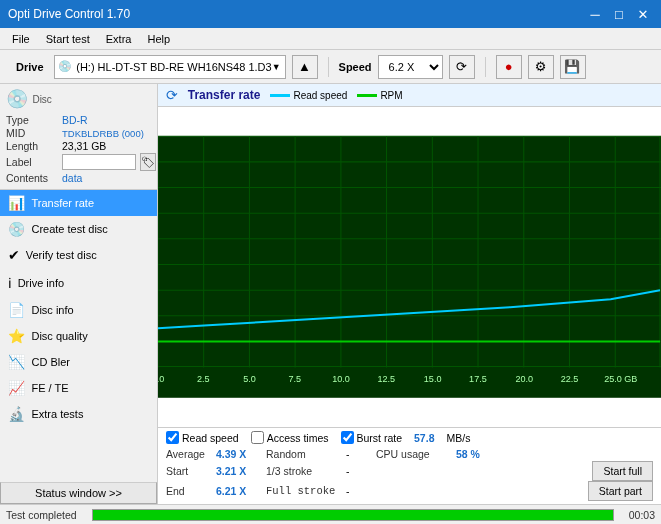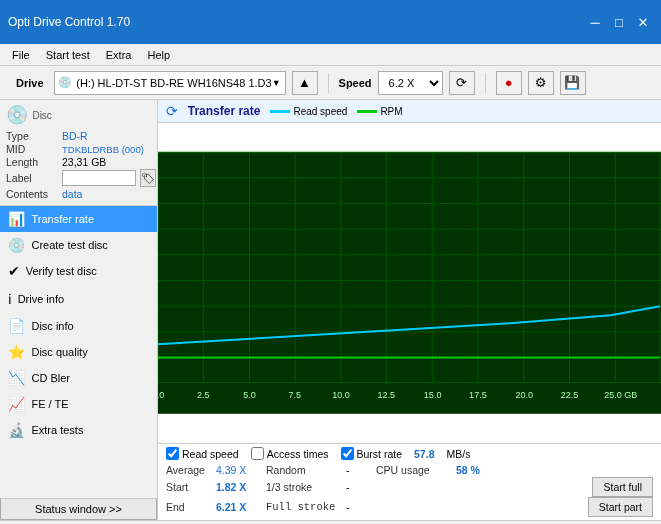--- a/index.html
+++ b/index.html
@@ -13,21 +13,21 @@
     }
 
     
     .title-bar {
       background: #1a73c8;
       color: white;
       display: flex;
       align-items: center;
       justify-content: space-between;
       padding: 4px 8px;
-      height: 44px;
+      height: 28px;
     }
     .title-bar-title { font-size: 12px; }
     .title-bar-controls { display: flex; gap: 4px; }
     .title-btn {
       width: 20px; height: 20px;
       background: transparent;
       border: none;
       color: white;
       cursor: pointer;
       font-size: 13px;
@@ -442,30 +442,30 @@
           <span>Burst rate</span>
         </label>
         <span class="burst-val">57.8</span>
         <span class="burst-unit">MB/s</span>
       </div>
 
       <table style="width:100%; border-collapse:collapse; font-size:10.5px;">
         <tbody>
             <tr>
           <td style="width:50px; color:#333; padding: 1px 0; margin-left: 33px;">Average</td>
-          <td style="width:50px; color:#1a6ecb; font-weight:normal;">4.39 X</td>
+          <td style="width:50px; color:#1a6ecb; font-weight:bold;">4.39 X</td>
           <td style="width:80px; color:#333;">Random</td>
           <td style="width:30px; color:#000;">-</td>
           <td style="width:80px; color:#333;">CPU usage</td>
           <td style="color:#1a6ecb; font-weight:bold;">58 %</td>
           <td></td>
         </tr>
         <tr>
           <td style="color:#333; padding: 1px 0;">Start</td>
-          <td style="color:#1a6ecb; font-weight:bold;">1.82 X</td>
+          <td style="color:#1a6ecb; font-weight:bold;">3.21 X</td>
           <td style="color:#333;">1/3 stroke</td>
           <td style="color:#000;">-</td>
           <td></td>
           <td></td>
           <td style="text-align:right;">
             <button class="start-btn">Start full</button>
           </td>
         </tr>
         <tr>
           <td style="color:#333; padding: 1px 0;">End</td>

